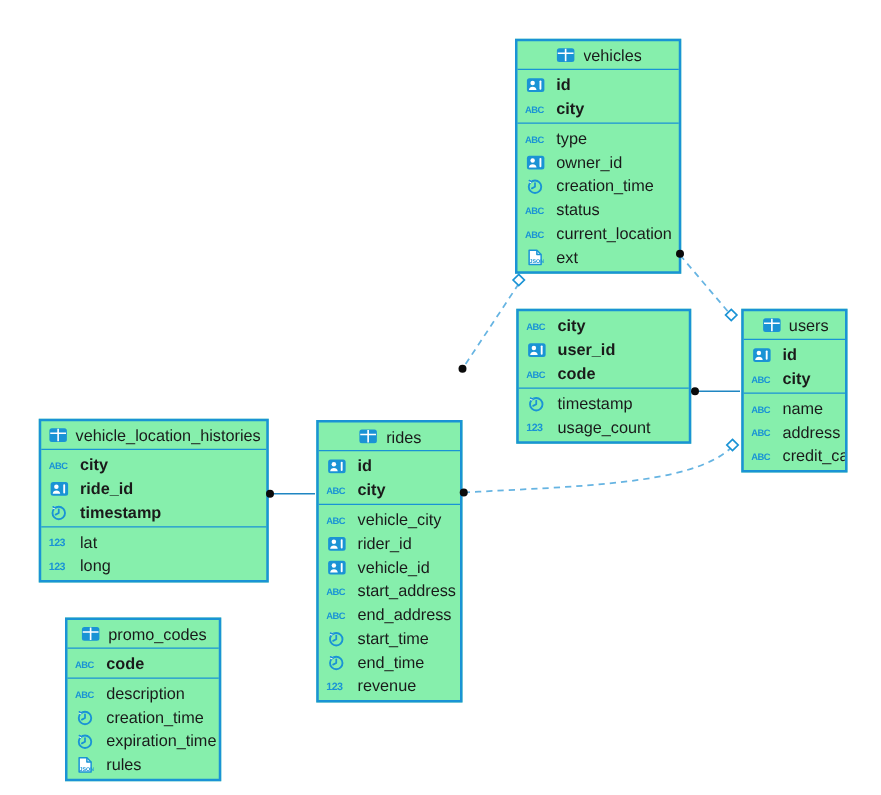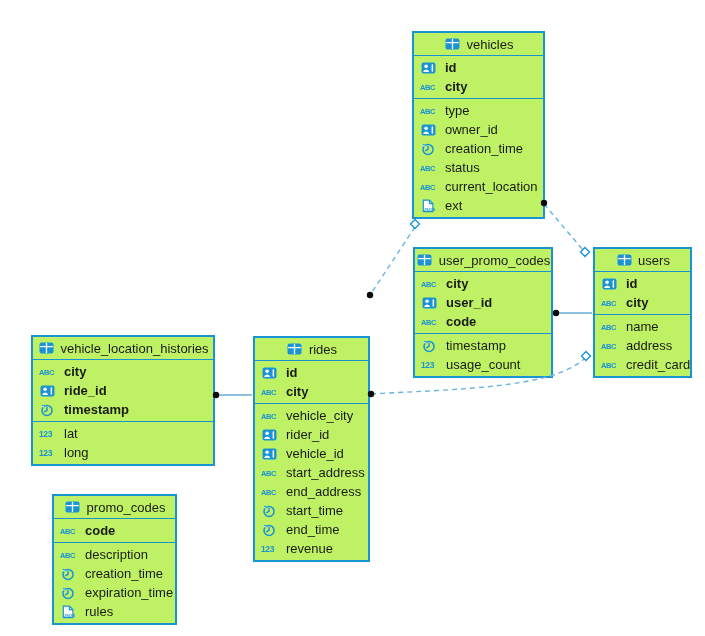--- a/index.html
+++ b/index.html
@@ -15,21 +15,21 @@
   }
   #diagram{position:absolute;inset:0;}
   #wires{position:absolute;left:0;top:0;z-index:3;pointer-events:none;}
   #wires path.rel{pointer-events:stroke;}
   .rel{fill:none;stroke-width:1.2px;}
   .rel.solid{stroke:#1f86c2;}
   .rel.dashed{stroke:var(--dash);stroke-width:1.4px;stroke-dasharray:5 4;}
   .dot{fill:#0b0b0b;}
   .diamond{fill:#ffffff;stroke:var(--accent);stroke-width:1.4px;}
   .db-table{
-    position:absolute;background:#bef264;border:2px solid var(--accent);
+    position:absolute;background:#86efac;border:2px solid var(--accent);
     box-sizing:border-box;z-index:2;font-size:13px;
   }
   .thead{
     height:22px;border-bottom:1px solid var(--accent);
     display:flex;align-items:center;justify-content:center;gap:5px;
     white-space:nowrap;overflow:hidden;
   }
   .section{padding:2px 0;}
   .section.keys{border-bottom:1px solid var(--accent);}
   .row{
@@ -145,30 +145,20 @@
                 <path d="M2.3 1.2 h6.2 l3.4 3.4 v8 h-9.6 z" fill="#fff" stroke="#1a93d5" stroke-width="1.2" stroke-linejoin="round"></path>
                 <path d="M8.5 1.2 v3.4 h3.4" fill="none" stroke="#1a93d5" stroke-width="1.2" stroke-linejoin="round"></path>
                 <text x="2.6" y="11.6" font-family="Liberation Sans, sans-serif" font-size="4.3" font-weight="bold" fill="#1a93d5">JSON</text>
               </svg>
             </span>
             <span>ext</span>
           </div>
         </div>
   </div>
       <div class="db-table" style="left: 413px; top: 247px; width: 140px;">
-    <div class="thead">
-      <span class="icon">
-            <svg width="15" height="12" viewBox="0 0 15 12">
-              <rect x="0.5" y="0.5" width="14" height="11" rx="2" fill="#1a93d5"></rect>
-              <line x1="1.2" y1="4.6" x2="13.8" y2="4.6" stroke="#fff" stroke-width="1.3"></line>
-              <line x1="7.5" y1="1" x2="7.5" y2="11" stroke="#fff" stroke-width="1.3"></line>
-            </svg>
-          </span>
-      <span class="tname">user_promo_codes</span>
-    </div>
     <div class="section keys">
           <div class="row key">
             <span class="icon">
               <svg width="17" height="11" viewBox="0 0 17 11">
                 <text x="0" y="9" font-family="Liberation Sans, sans-serif" font-size="7.5" font-weight="bold" letter-spacing="-0.4" fill="#1a93d5">ABC</text>
               </svg>
             </span>
             <span>city</span>
           </div>
           <div class="row key">
@@ -206,21 +196,21 @@
           <div class="row">
             <span class="icon">
               <svg width="16" height="11" viewBox="0 0 16 11">
                 <text x="0" y="9" font-family="Liberation Sans, sans-serif" font-size="8.5" font-weight="bold" letter-spacing="-0.4" fill="#1a93d5">123</text>
               </svg>
             </span>
             <span>usage_count</span>
           </div>
         </div>
   </div>
-      <div class="db-table" style="left: 593px; top: 247px; width: 99px;">
+      <div class="db-table" style="left: 593px; top: 247px; width: 85px;">
     <div class="thead">
       <span class="icon">
             <svg width="15" height="12" viewBox="0 0 15 12">
               <rect x="0.5" y="0.5" width="14" height="11" rx="2" fill="#1a93d5"></rect>
               <line x1="1.2" y1="4.6" x2="13.8" y2="4.6" stroke="#fff" stroke-width="1.3"></line>
               <line x1="7.5" y1="1" x2="7.5" y2="11" stroke="#fff" stroke-width="1.3"></line>
             </svg>
           </span>
       <span class="tname">users</span>
     </div>

